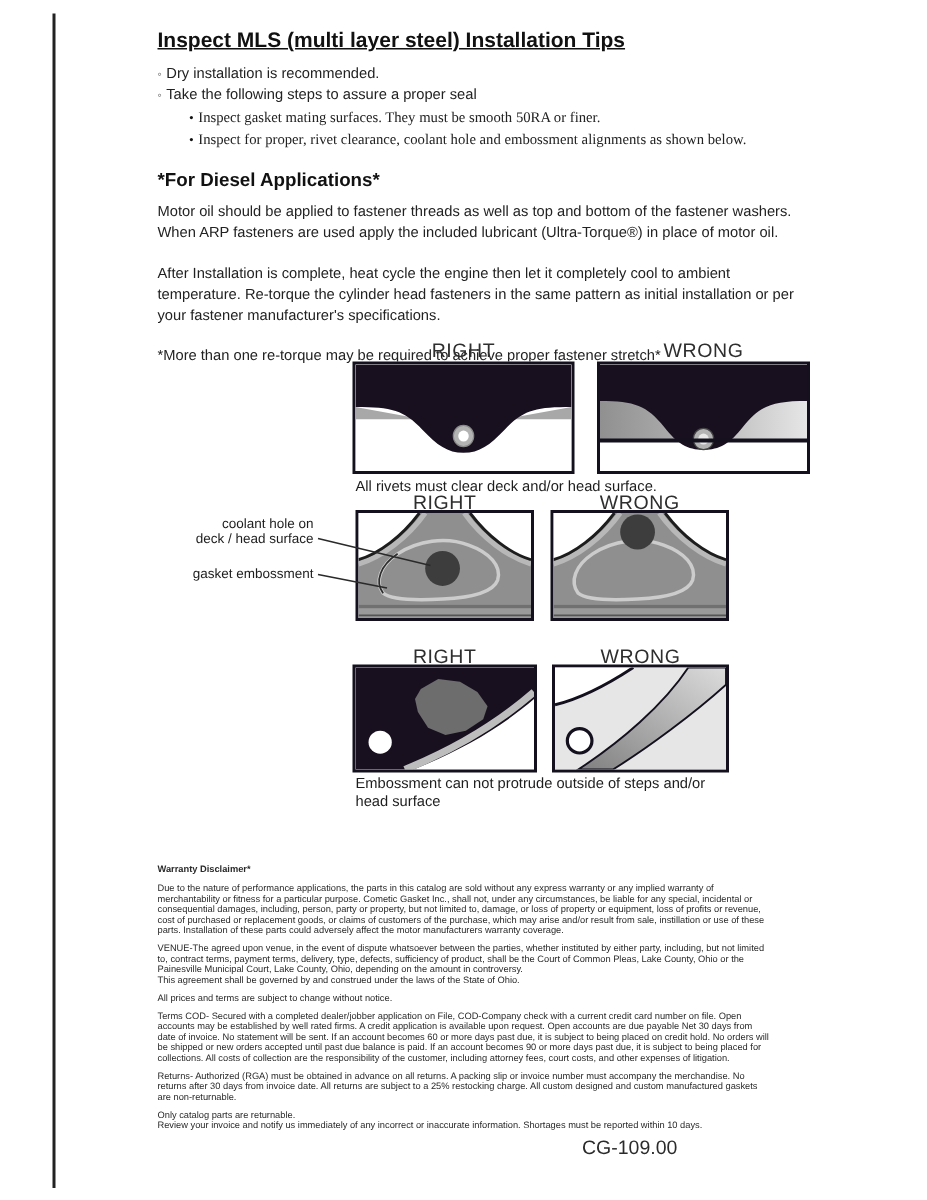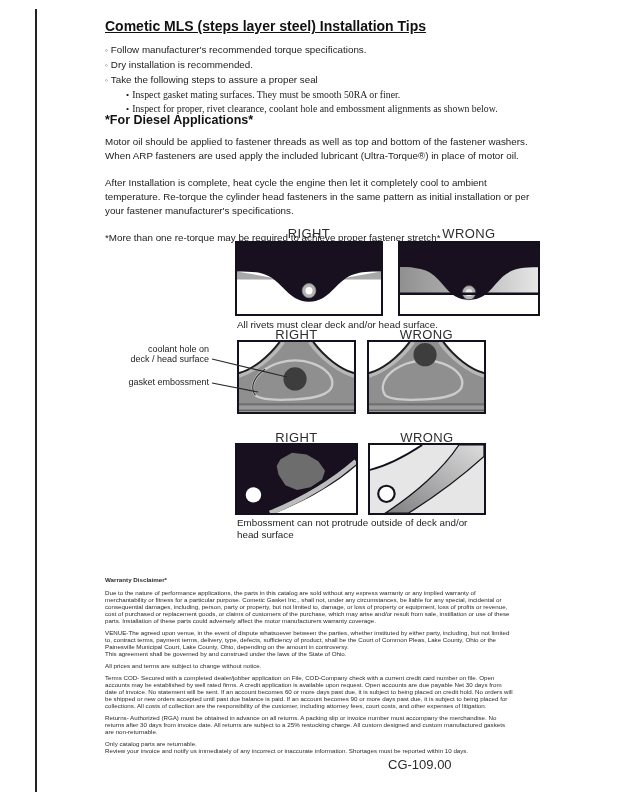--- a/index.html
+++ b/index.html
@@ -41,23 +41,22 @@
   .footer-code { position:absolute; left:388px; top:757px; font-size:13px; color:#2b2b2b; }
 </style>
 </head>
 <body>
 
 <div class="page">
 
   <div class="scan-line"></div>
 
   <div class="header">
-    <h1 class="title">Cometic MLS (steps layer steel) Installation Tips</h1>
+    <h1 class="title">Inspect MLS (multi layer steel) Installation Tips</h1>
     <ul class="tips">
-      <li class="tip"><span>Follow manufacturer's recommended torque specifications.</span></li>
       <li class="tip"><span>Dry installation is recommended.</span></li>
       <li class="tip"><span>Take the following steps to assure a proper seal</span></li>
       <li class="tip sub"><span>Inspect gasket mating surfaces.  They must be smooth 50RA or finer.</span></li>
       <li class="tip sub"><span>Inspect for proper, rivet clearance, coolant hole and embossment alignments as shown below.</span></li>
     </ul>
   </div>
 
   <div class="diesel">
     <h2>*For Diesel Applications*</h2>
     <p>Motor oil should be applied to fastener threads as well as top and bottom of the fastener washers. When ARP fasteners are used apply the included lubricant (Ultra-Torque®) in place of motor oil.</p>
@@ -173,21 +172,21 @@
         </linearGradient>
       </defs>
       <rect width="118" height="71" fill="#e6e6e6"></rect>
       <path d="M0,0 L54,0 C36,12 16,22 0,26 Z" fill="#ffffff"></path>
       <path d="M54,0 C36,12 16,22 0,26" fill="none" stroke="#15101e" stroke-width="2"></path>
       <path d="M16,71 C45,52 75,26 92,0 L118,0 L118,12 C96,32 64,56 40,71 Z" fill="url(#gradBand3)" stroke="#15101e" stroke-width="1.3"></path>
       <circle cx="17" cy="51" r="8.5" fill="#ffffff" stroke="#15101e" stroke-width="2.2"></circle>
     </svg>
   </div>
 
-  <div class="fig-caption" style="left:237px; top:517px; width:238px;">Embossment can not protrude outside of deck and/or head surface</div>
+  <div class="fig-caption" style="left:237px; top:517px; width:238px;">Embossment can not protrude outside of steps and/or head surface</div>
 
   <div class="disclaimer">
     <div class="dh">Warranty Disclaimer*</div>
     <p>Due to the nature of performance applications, the parts in this catalog are sold without any express warranty or any implied warranty of merchantability or fitness for a particular purpose.  Cometic Gasket Inc., shall not, under any circumstances, be liable for any special, incidental or consequential damages, including, person, party or property, but not limited to, damage, or loss of property or equipment, loss of profits or revenue, cost of purchased or replacement goods, or claims of customers of the purchase, which may arise and/or result from sale, instillation or use of these parts.  Installation of these parts could adversely affect the motor manufacturers warranty coverage.</p>
     <p class="tight">VENUE-The agreed upon venue, in the event of dispute whatsoever between the parties, whether instituted by either party, including, but not limited to, contract terms, payment terms, delivery, type, defects, sufficiency of product, shall be the Court of Common Pleas, Lake County, Ohio or the Painesville Municipal Court, Lake County, Ohio, depending on the amount in controversy.</p>
     <p>This agreement shall be governed by and construed under the laws of the State of Ohio.</p>
     <p>All prices and terms are subject to change without notice.</p>
     <p>Terms COD- Secured with a completed dealer/jobber application on File, COD-Company check with a current credit card number on file.  Open accounts may be established by well rated firms.  A credit application is available upon request.  Open accounts are due payable Net 30 days from date of invoice.  No statement will be sent.  If an account becomes 60 or more days past due, it is subject to being placed on credit hold.  No orders will be shipped or new orders accepted until past due balance is paid.  If an account becomes 90 or more days past due, it is subject to being placed for collections.  All costs of collection are the responsibility of the customer, including attorney fees, court costs, and other expenses of litigation.</p>
     <p>Returns- Authorized (RGA) must be obtained in advance on all returns.  A packing slip or invoice number must accompany the merchandise.  No returns after 30 days from invoice date.  All returns are subject to a 25% restocking charge.  All custom designed and custom manufactured gaskets are non-returnable.</p>
     <p class="tight">Only catalog parts are returnable.</p>

